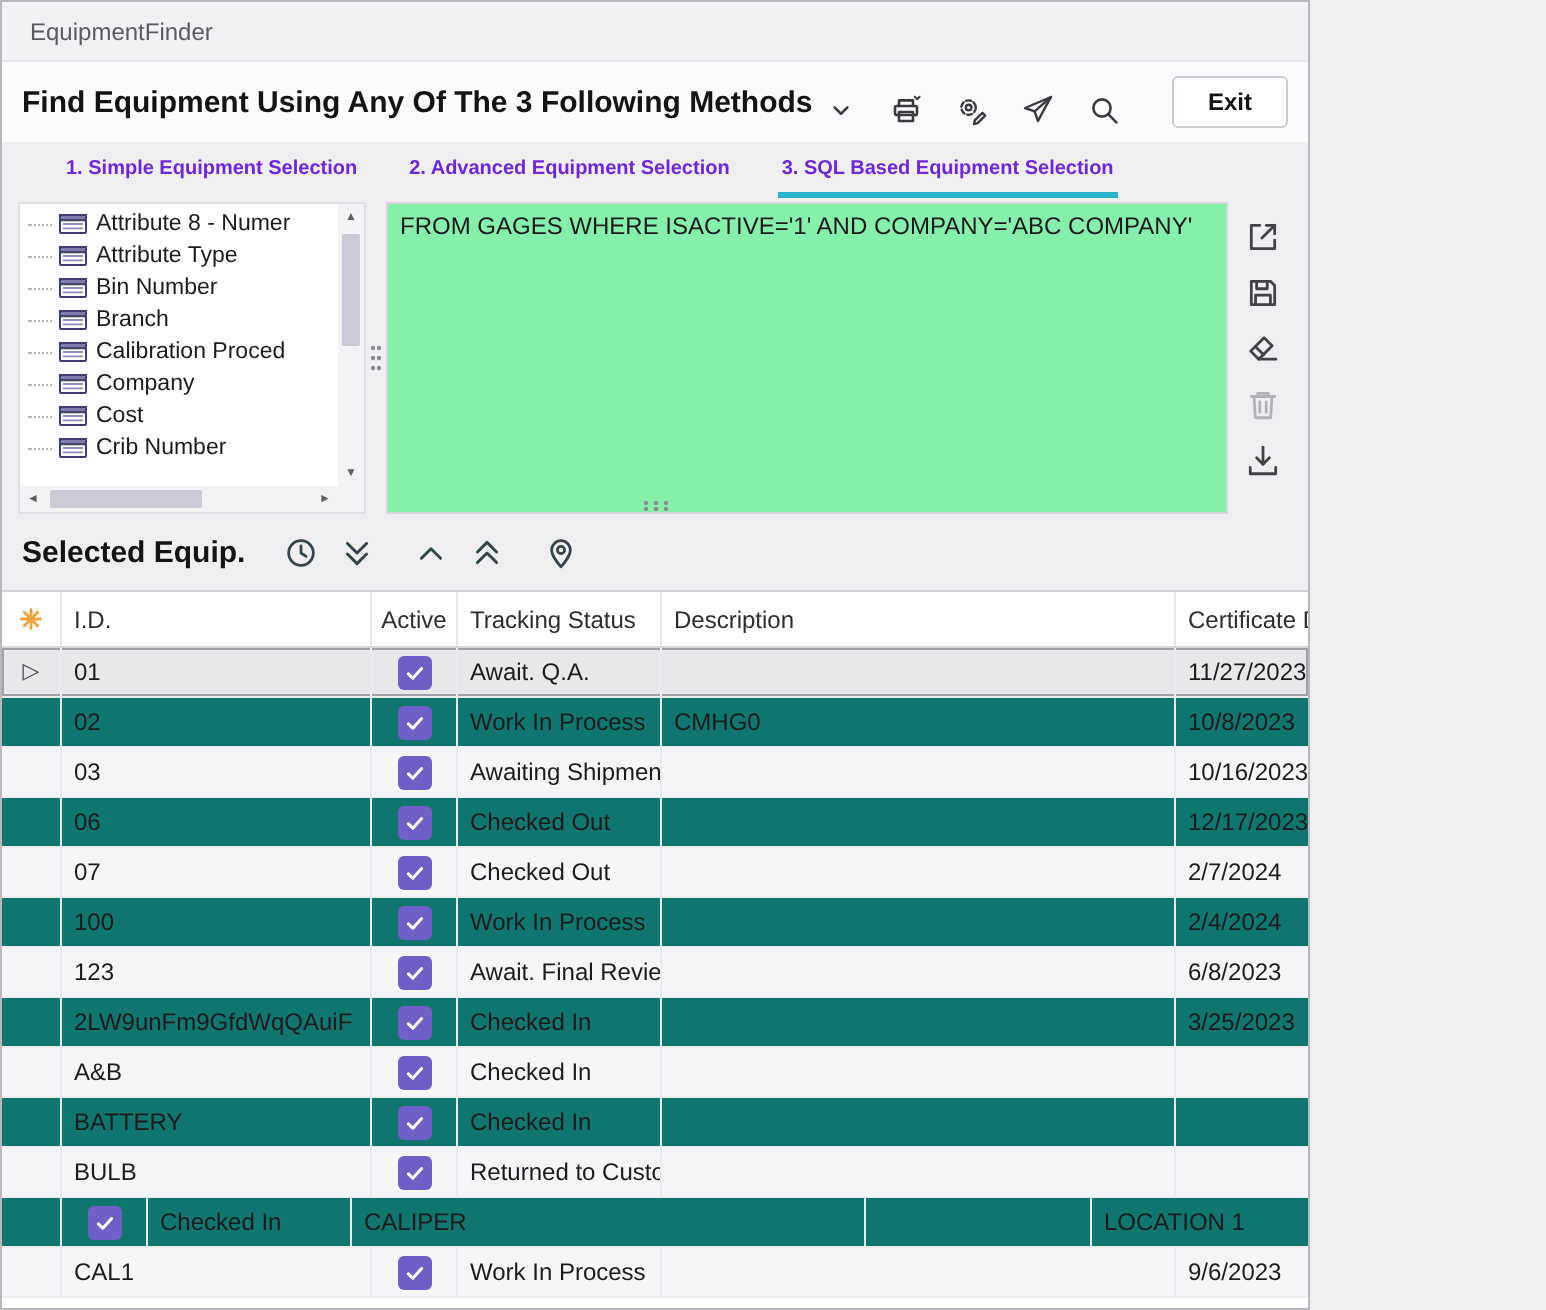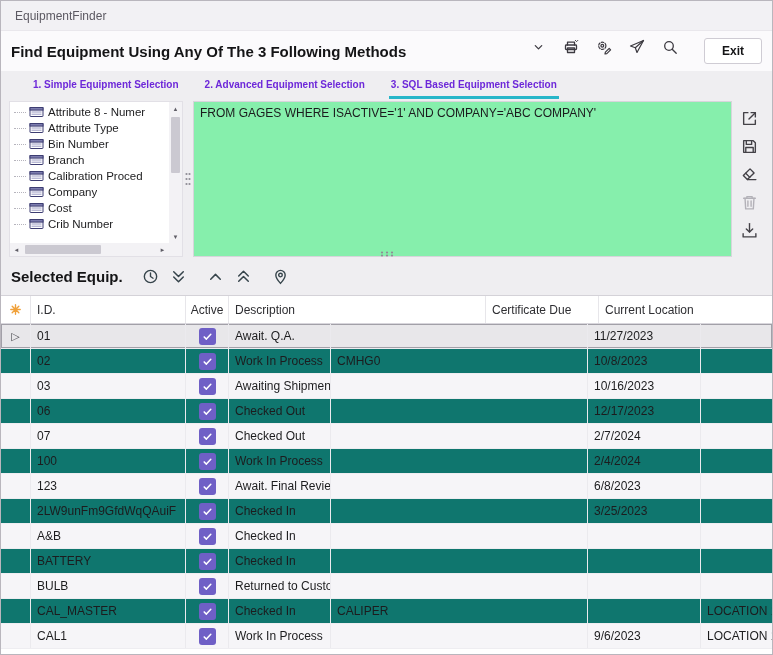--- a/index.html
+++ b/index.html
@@ -4,27 +4,27 @@
 <style>
   :root{
     --accent:#6f5fc6;
     --tab-underline:#27b6c9;
     --sel-bg:#e8e7ea;
     --star:#f0a13a;
   }
   *{box-sizing:border-box;margin:0;padding:0}
   html,body{width:773px;height:655px}
   body{font-family:"Liberation Sans","DejaVu Sans",sans-serif;background:#efeef1;color:#1c1c1e;overflow:hidden}
-  .window{width:773px;height:655px;border:1px solid #b9b6bd;display:flex;flex-direction:column;background:#efeef1}
+  .window{width:655px;height:655px;border:1px solid #b9b6bd;display:flex;flex-direction:column;background:#efeef1}
 
   .titlebar{flex:0 0 30px;display:flex;align-items:center;padding:0 14px;background:#f2f1f4;font-size:12px;color:#5c5962;border-bottom:1px solid #e9e7ec}
 
   .header{flex:0 0 40px;display:flex;align-items:center;padding:0 10px;background:#fbfafc}
   .page-title{font-size:15px;font-weight:bold;color:#141416;white-space:nowrap}
-  .header-tools{margin-left:auto;display:flex;align-items:flex-start;gap:15px}
+  .header-tools{margin-left:auto;display:flex;align-items:flex-end;gap:15px}
   .hicon{width:18px;height:18px;color:#3c3a41;display:inline-flex;align-items:center;justify-content:center;cursor:default}
   .hicon svg{width:16px;height:16px}
   .hicon.small svg{width:11px;height:11px}
   .exit-btn{margin-left:10px;min-width:58px;height:26px;background:#fff;border:1px solid #cfccd4;border-radius:3px;font-family:inherit;font-size:12px;font-weight:bold;color:#141416;padding:0 14px}
 
   .tabstrip{flex:0 0 28px;display:flex;align-items:flex-end;padding:0 0 0 30px;gap:22px}
   .tab{font-size:10px;font-weight:bold;color:#6d28d9;padding:0 2px 6px;border-bottom:3px solid transparent;white-space:nowrap}
   .tab.active{border-bottom-color:var(--tab-underline)}
 
   .panels{flex:0 0 158px;display:flex;align-items:stretch;padding:2px 6px 0 8px;position:relative}
@@ -337,20 +337,21 @@
 
   <div class="grid">
     <div class="ghead" id="ghead">
         <div class="hcell col-ind">
           <svg width="13" height="13" viewBox="0 0 16 16" fill="none" stroke="currentColor" stroke-width="1.7" stroke-linecap="round">
             <path d="M8 2.2v11.6M2.2 8h11.6M3.9 3.9l8.2 8.2M12.1 3.9L3.9 12.1"></path>
           </svg>
         </div>
         <div class="hcell col-id">I.D.</div>
         <div class="hcell col-active">Active</div>
+        <div class="hcell col-status">Tracking Status</div>
         <div class="hcell col-desc">Description</div>
         <div class="hcell col-caldue">Certificate Due</div>
         <div class="hcell col-loc">Current Location</div>
       </div>
     <div class="gbody" id="gbody">
         <div class="grow selected">
           <div class="gcell col-ind">
             <span class="tri">▷</span>
           </div>
           <div class="gcell col-id">01</div>
@@ -511,21 +512,20 @@
               </svg>
             </span>
           </div>
           <div class="gcell col-status">Returned to Customer</div>
           <div class="gcell col-desc"></div>
           <div class="gcell col-caldue"></div>
           <div class="gcell col-loc"></div>
         </div>
         <div class="grow">
           <div class="gcell col-ind"></div>
-          <div class="gcell col-id">CAL_MASTER</div>
           <div class="gcell col-active">
             <span class="checkbox">
               <svg viewBox="0 0 16 16">
                 <path d="M3.2 8.6l3.2 3.2 6.4-7" stroke="#fff" stroke-width="2.2" fill="none" stroke-linecap="round" stroke-linejoin="round"></path>
               </svg>
             </span>
           </div>
           <div class="gcell col-status">Checked In</div>
           <div class="gcell col-desc">CALIPER</div>
           <div class="gcell col-caldue"></div>

